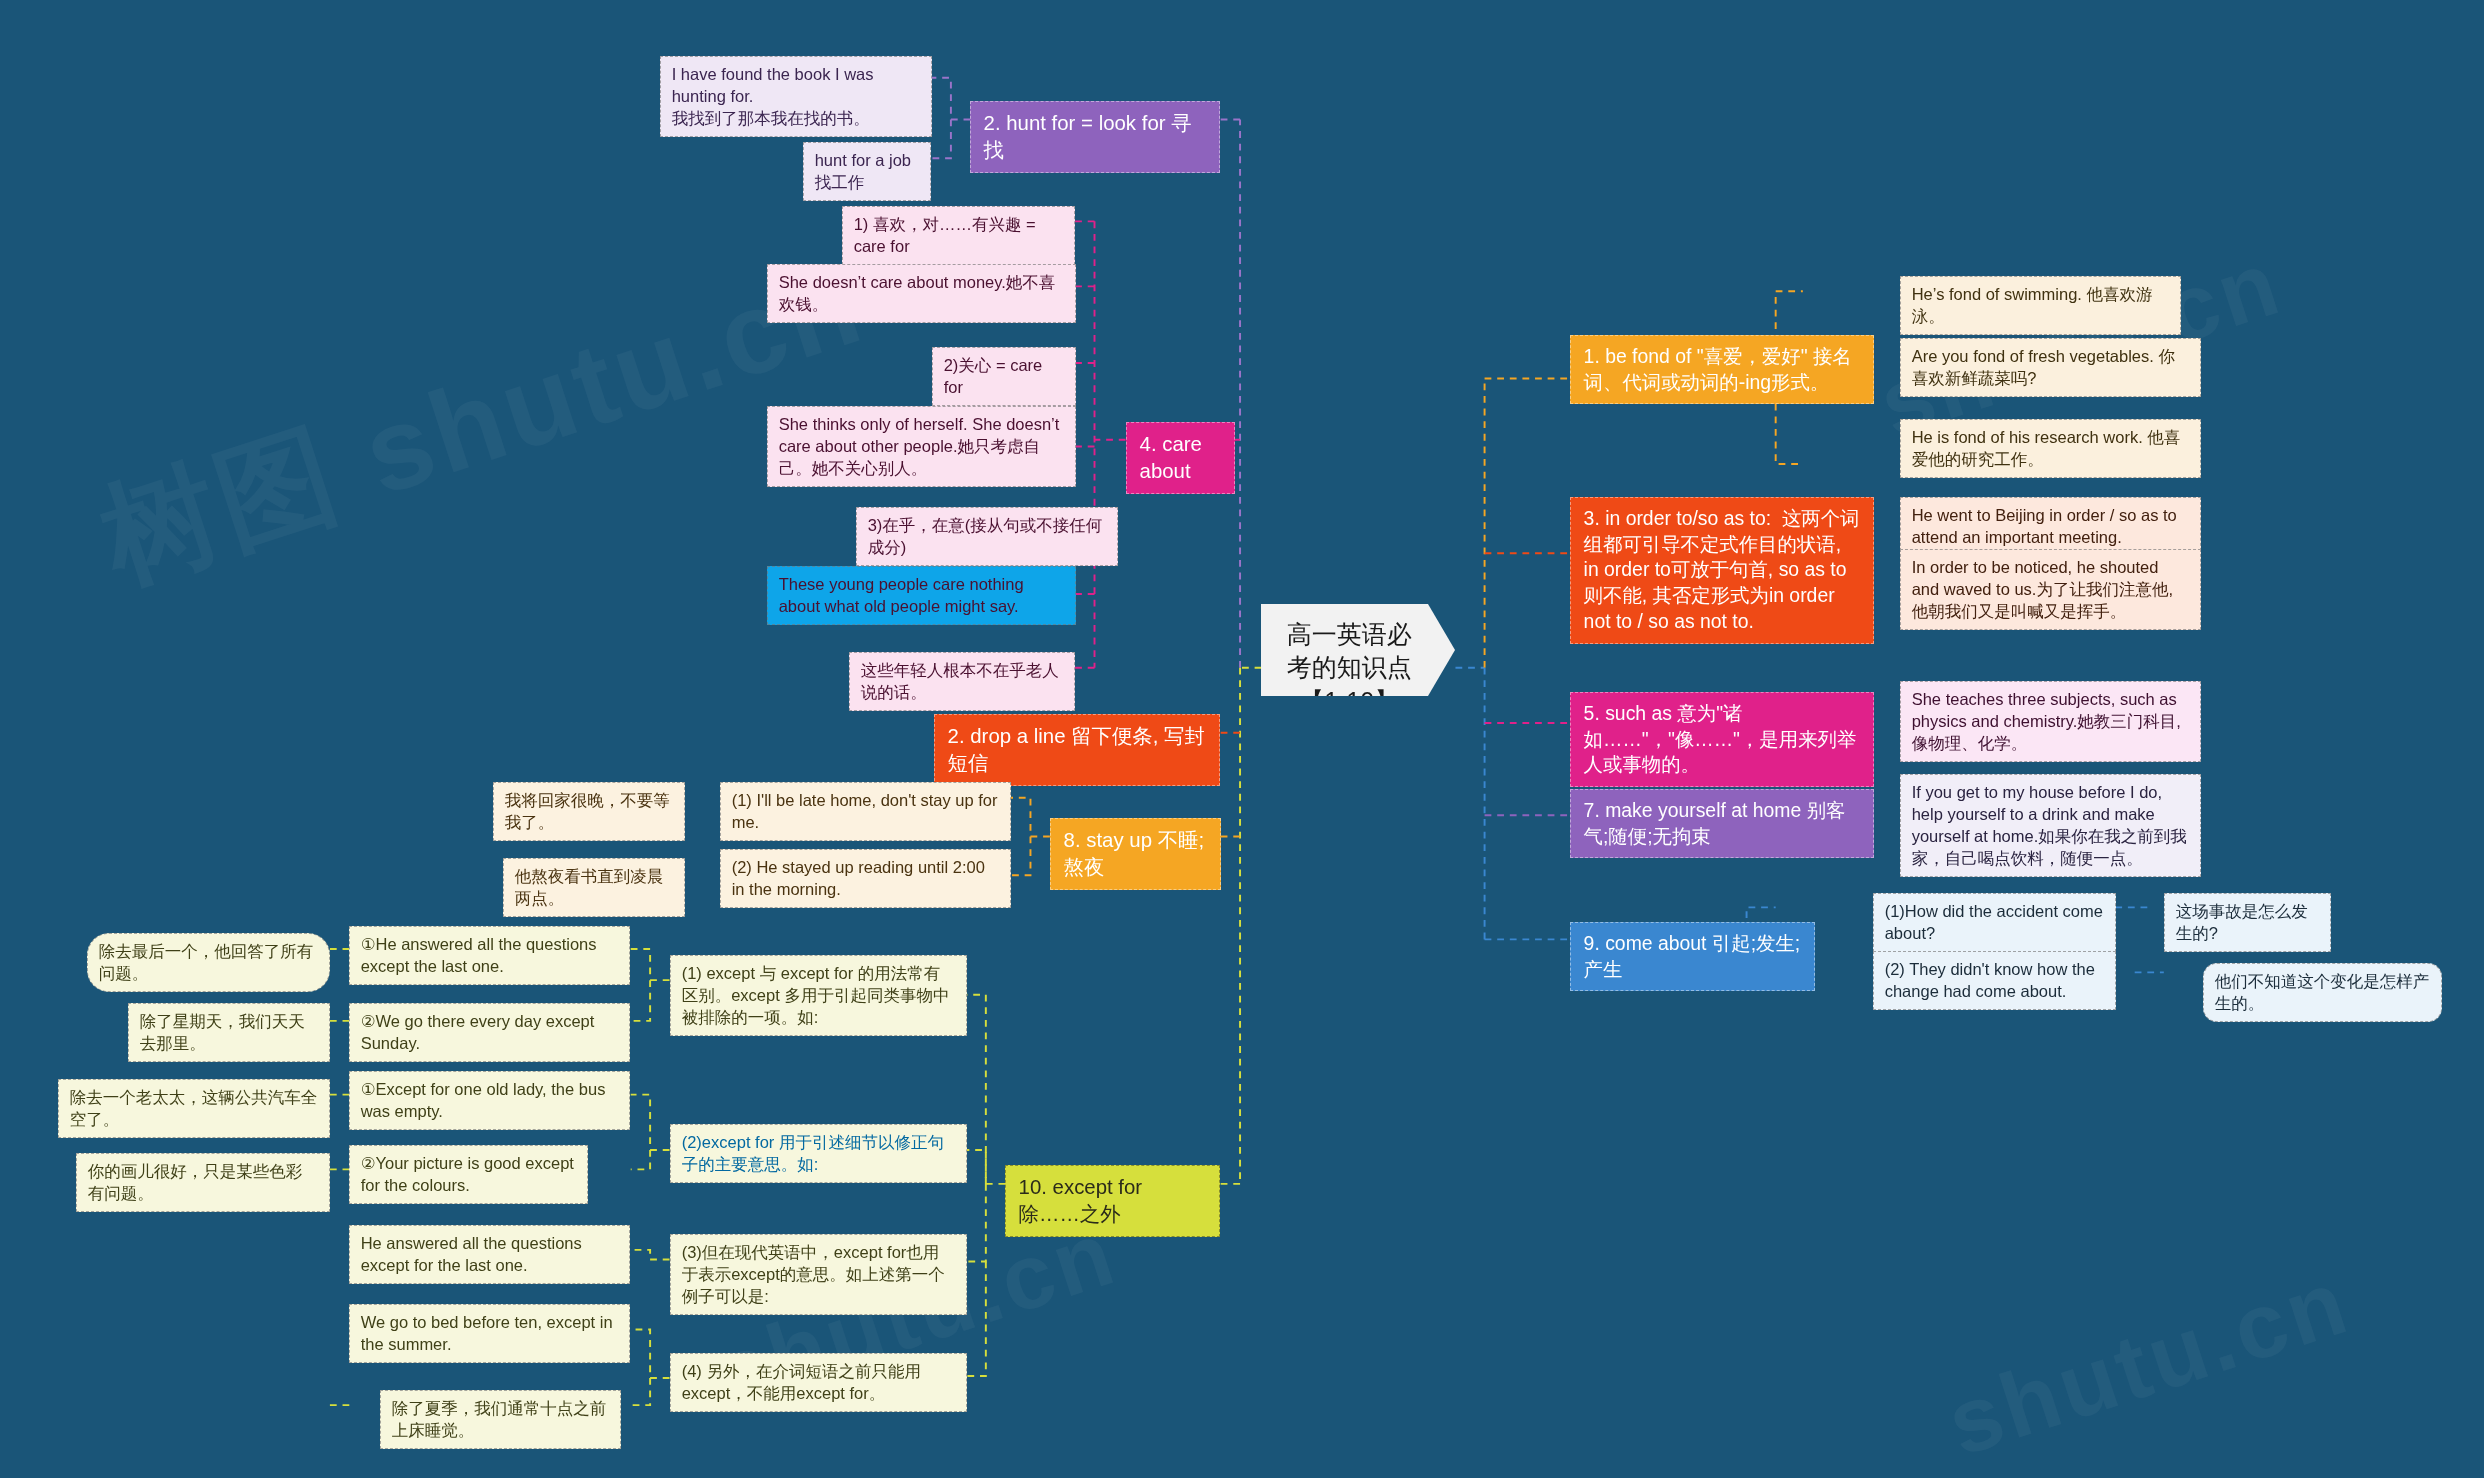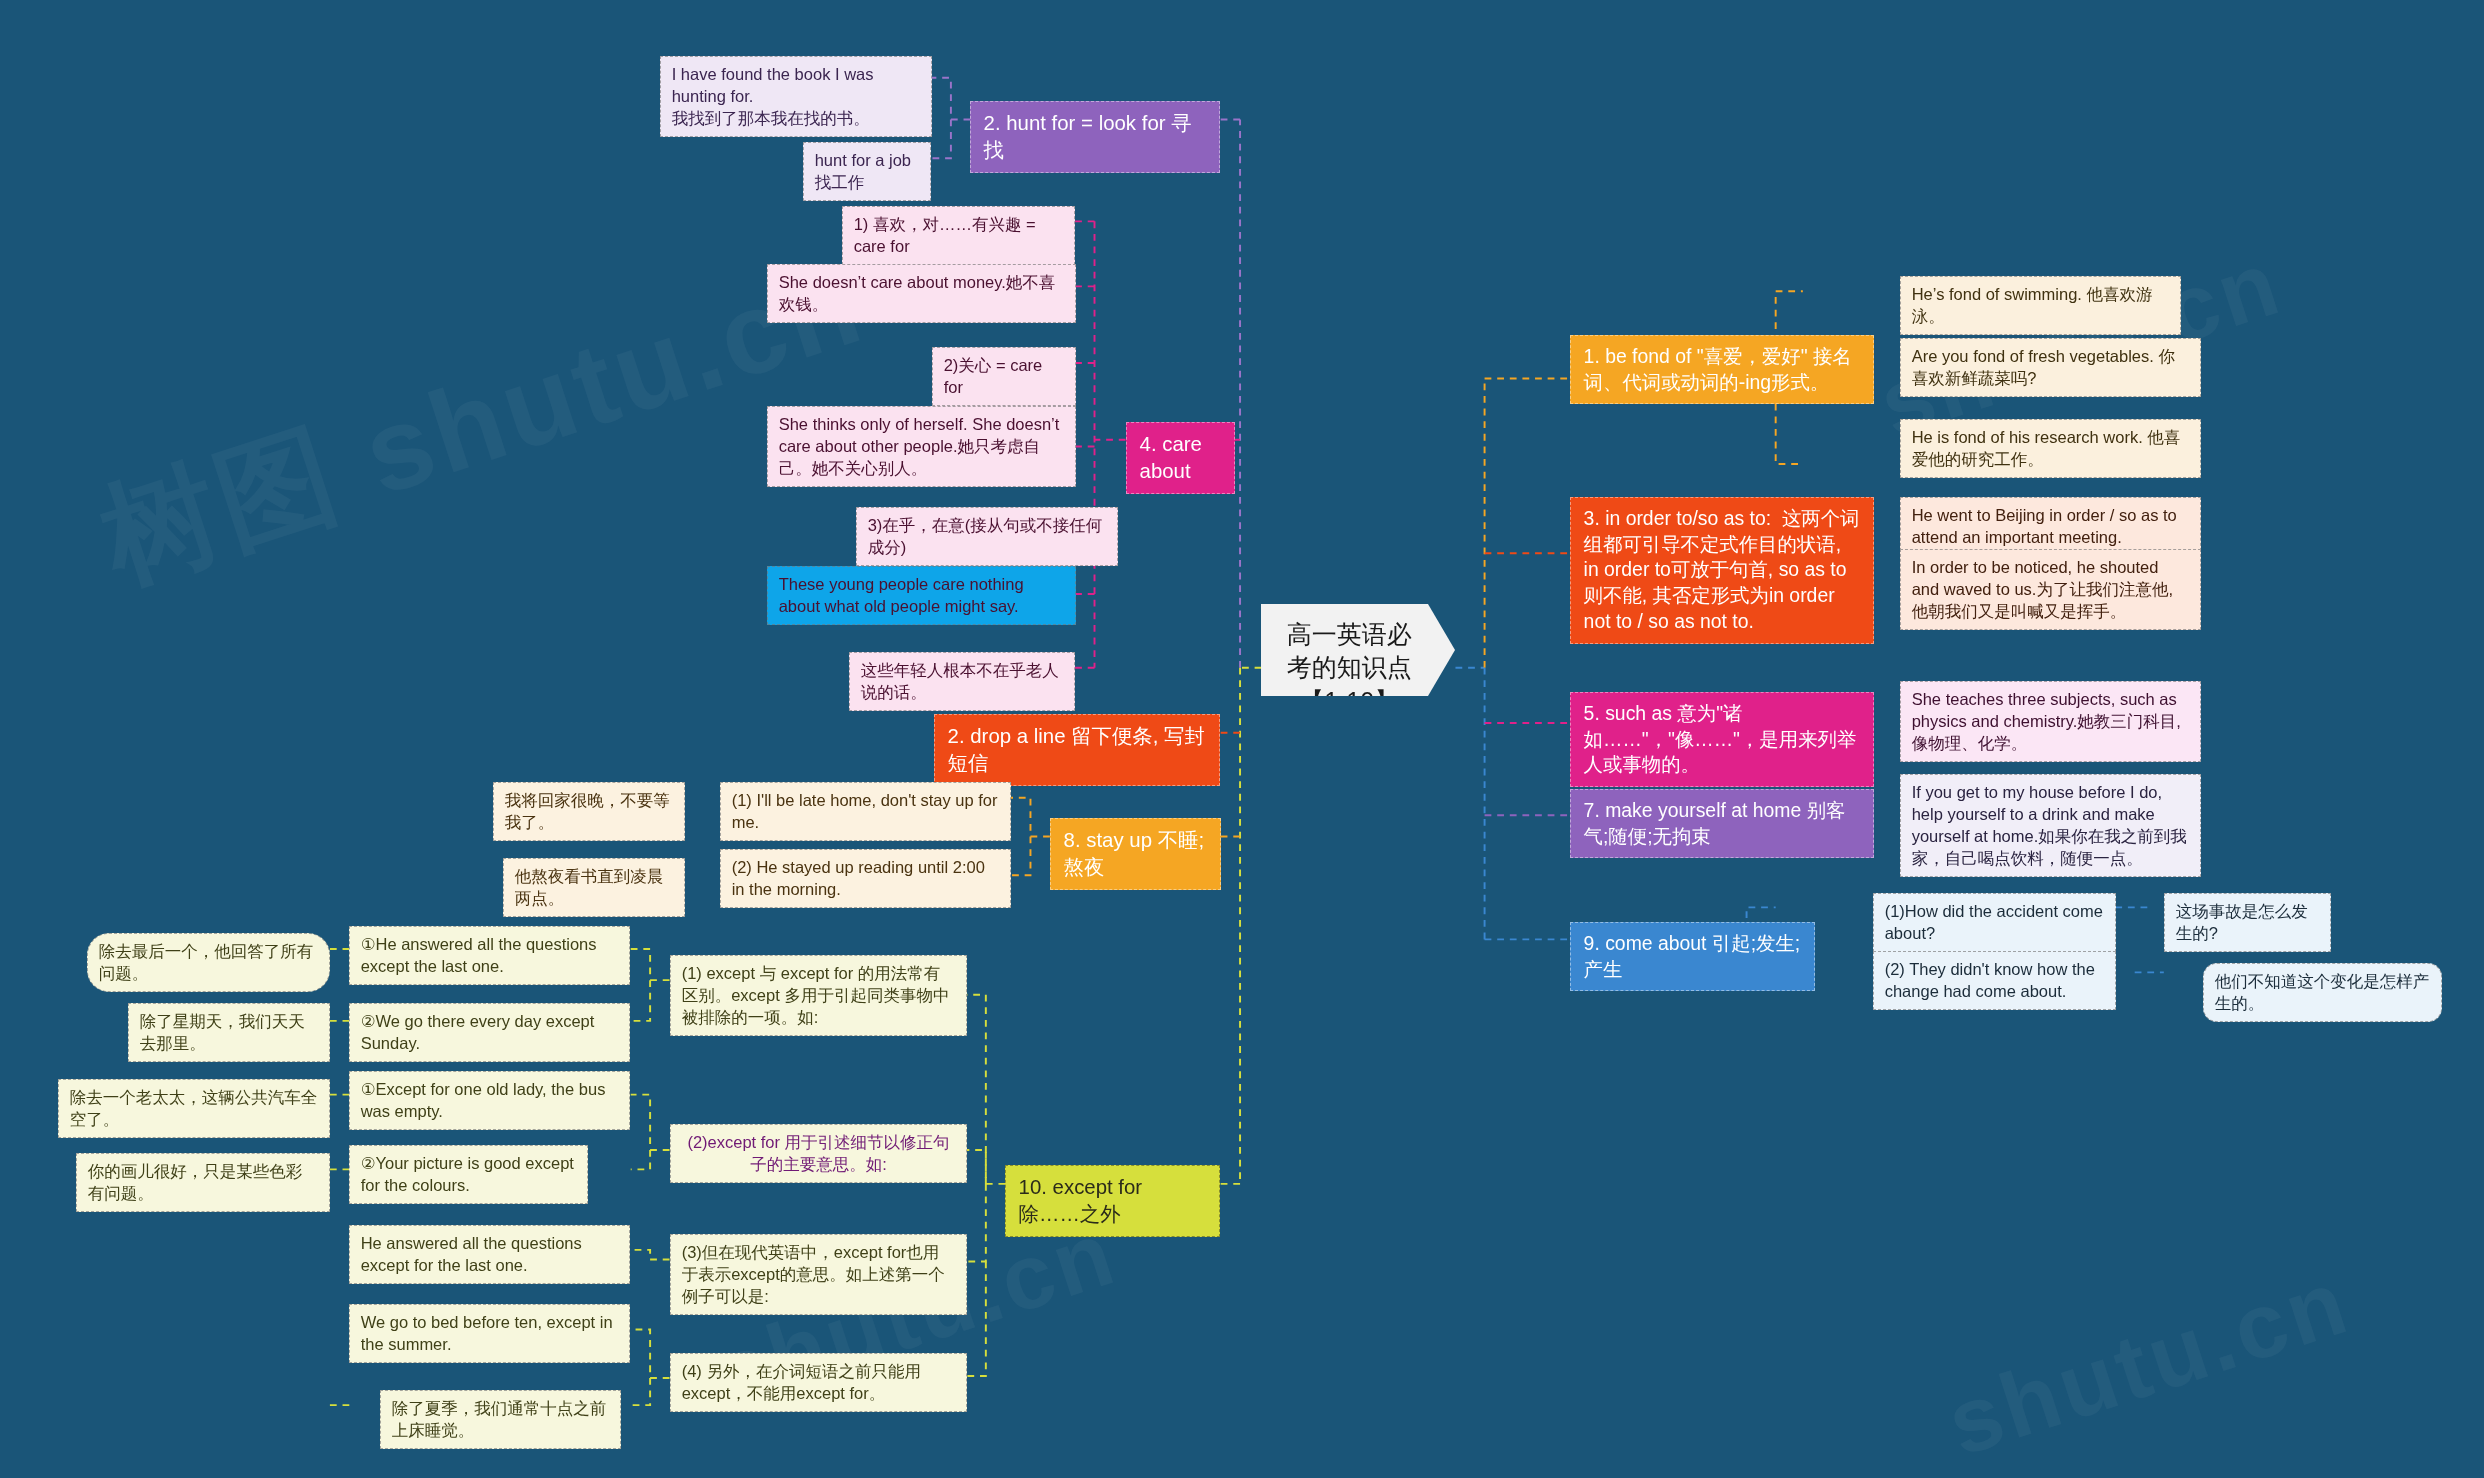--- a/index.html
+++ b/index.html
@@ -188,21 +188,21 @@
   <div class="node leaf" style="left:503px; top:858px; width:182px; background:#fcf2e0; color:#4a3310;">他熬夜看书直到凌晨两点。</div>
 
   <div class="node main" style="left:1005px; top:1165px; width:215px; background:#d6df3c; color:#2b2b1a; border-color:rgba(60,60,30,0.5);">10. except for 除……之外</div>
 
   <div class="node leaf" style="left:670px; top:955px; width:297px; background:#f7f7dd; color:#3f4017;">(1) except 与 except for 的用法常有区别。except 多用于引起同类事物中被排除的一项。如:</div>
   <div class="node leaf" style="left:349px; top:926px; width:281px; background:#f7f7dd; color:#3f4017;">①He answered all the questions except the last one.</div>
   <div class="node leaf" style="left:87px; top:933px; width:243px; background:#f7f7dd; color:#3f4017;border-radius:22px;">除去最后一个，他回答了所有问题。</div>
   <div class="node leaf" style="left:349px; top:1003px; width:281px; background:#f7f7dd; color:#3f4017;">②We go there every day except Sunday.</div>
   <div class="node leaf" style="left:128px; top:1003px; width:202px; background:#f7f7dd; color:#3f4017;">除了星期天，我们天天去那里。</div>
 
-  <div class="node leaf" style="left:670px; top:1124px; width:297px; background:#f7f7dd; color:#701a75;text-align:center;">(2)except for 用于引述细节以修正句子的主要意思。如:</div>
+  <div class="node leaf" style="left:670px; top:1124px; width:297px; background:#f7f7dd; color:#0369a1;">(2)except for 用于引述细节以修正句子的主要意思。如:</div>
   <div class="node leaf" style="left:349px; top:1071px; width:281px; background:#f7f7dd; color:#3f4017;">①Except for one old lady, the bus was empty.</div>
   <div class="node leaf" style="left:58px; top:1079px; width:272px; background:#f7f7dd; color:#3f4017;">除去一个老太太，这辆公共汽车全空了。</div>
   <div class="node leaf" style="left:349px; top:1145px; width:239px; background:#f7f7dd; color:#3f4017;">②Your picture is good except for the colours.</div>
   <div class="node leaf" style="left:76px; top:1153px; width:254px; background:#f7f7dd; color:#3f4017;">你的画儿很好，只是某些色彩有问题。</div>
 
   <div class="node leaf" style="left:670px; top:1234px; width:297px; background:#f7f7dd; color:#3f4017;">(3)但在现代英语中，except for也用于表示except的意思。如上述第一个例子可以是:</div>
   <div class="node leaf" style="left:349px; top:1225px; width:281px; background:#f7f7dd; color:#3f4017;">He answered all the questions except for the last one.</div>
 
   <div class="node leaf" style="left:670px; top:1353px; width:297px; background:#f7f7dd; color:#3f4017;">(4) 另外，在介词短语之前只能用except，不能用except for。</div>
   <div class="node leaf" style="left:349px; top:1304px; width:281px; background:#f7f7dd; color:#3f4017;">We go to bed before ten, except in the summer.</div>

